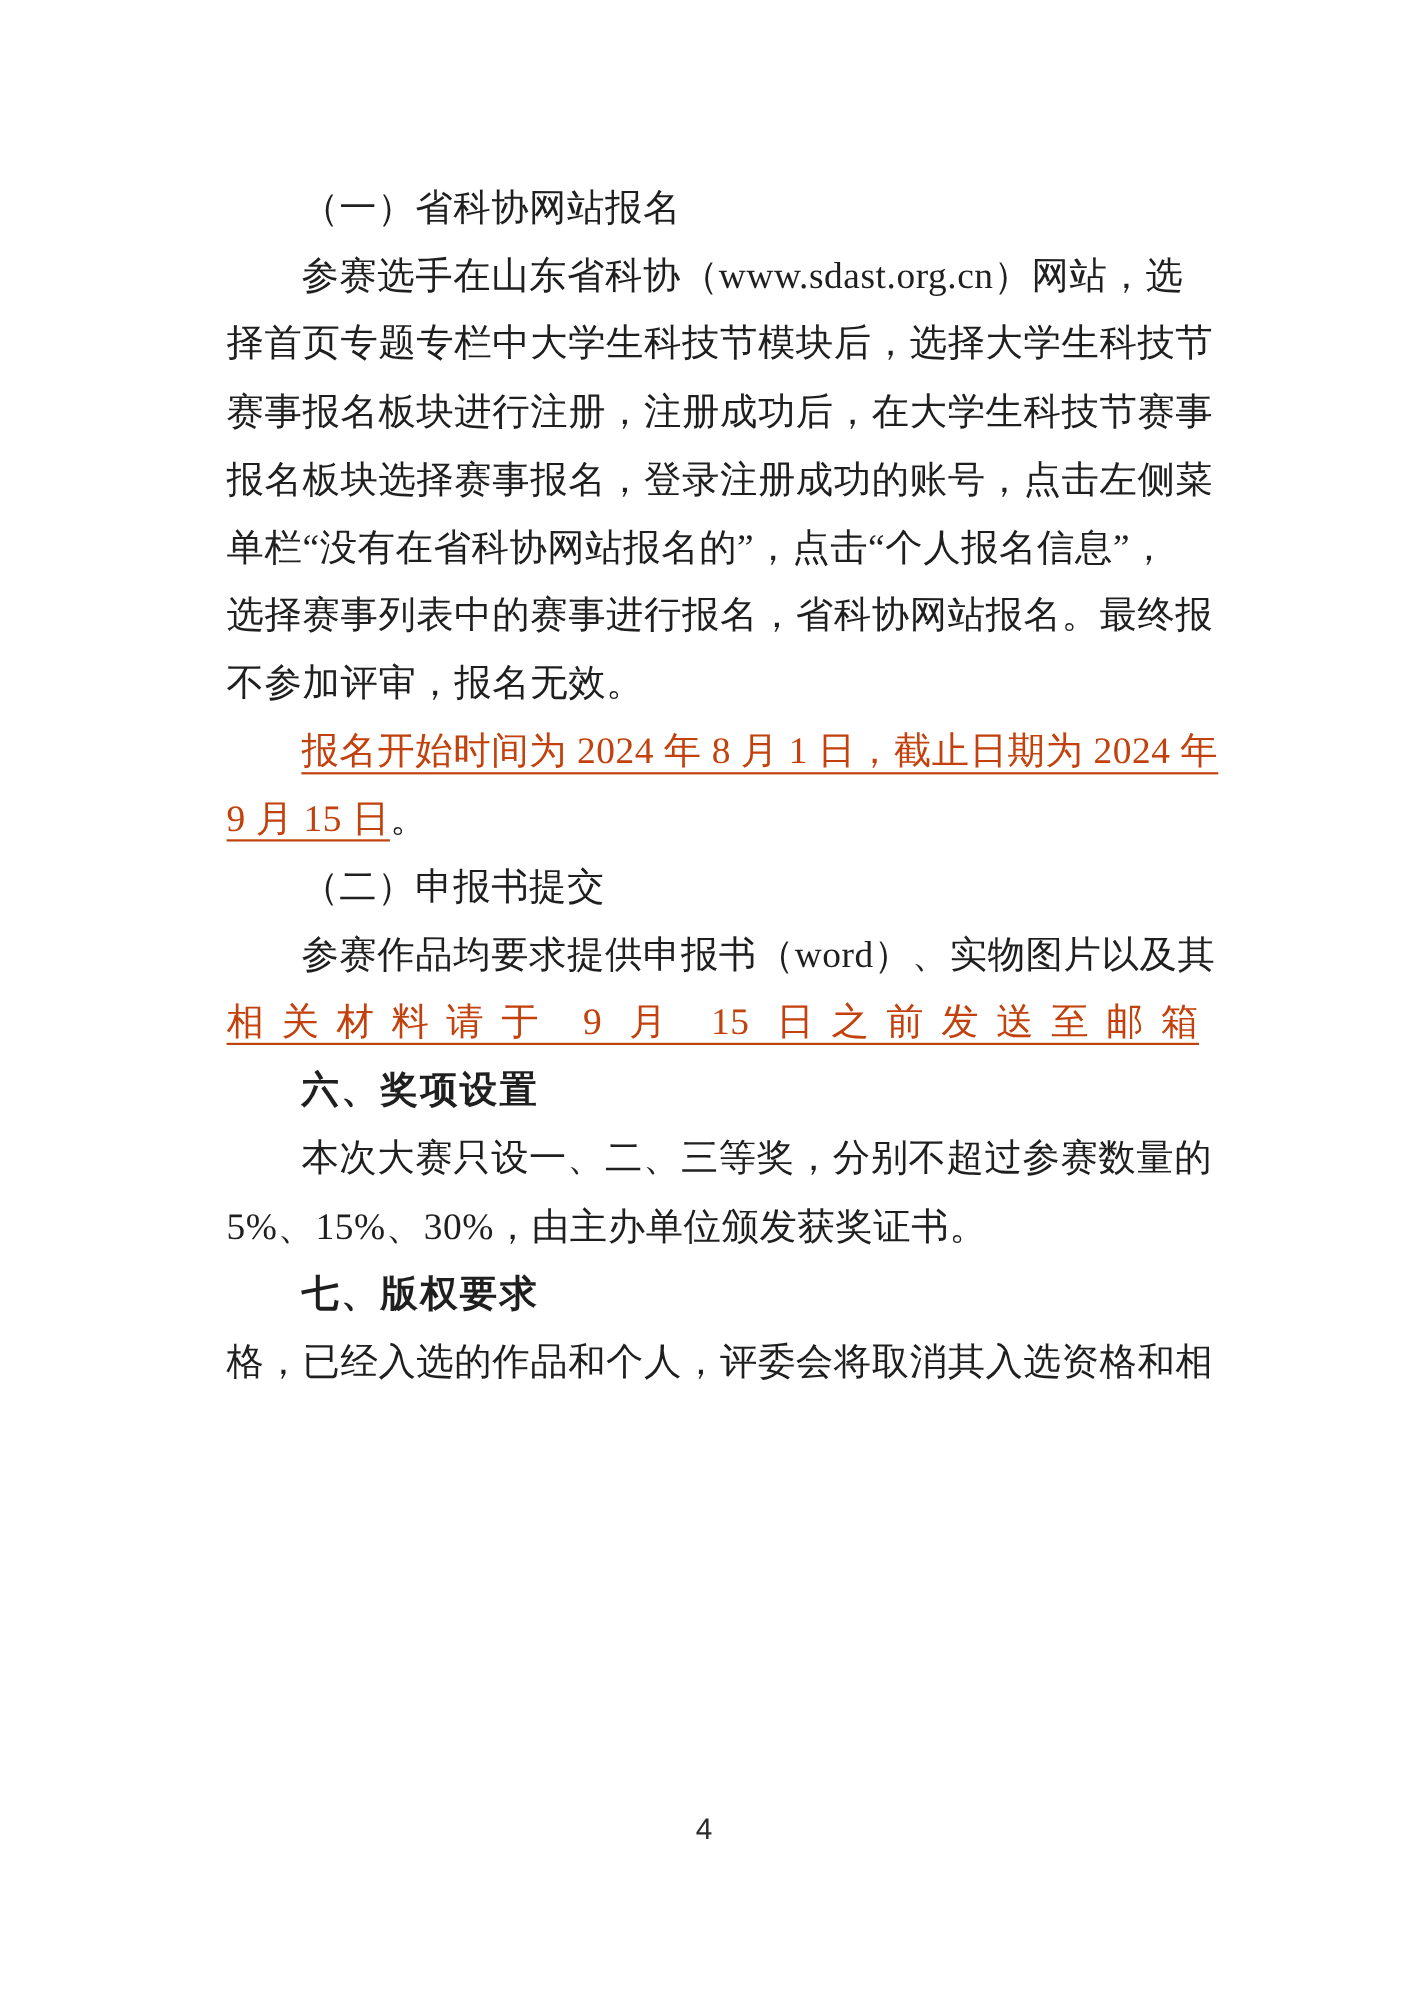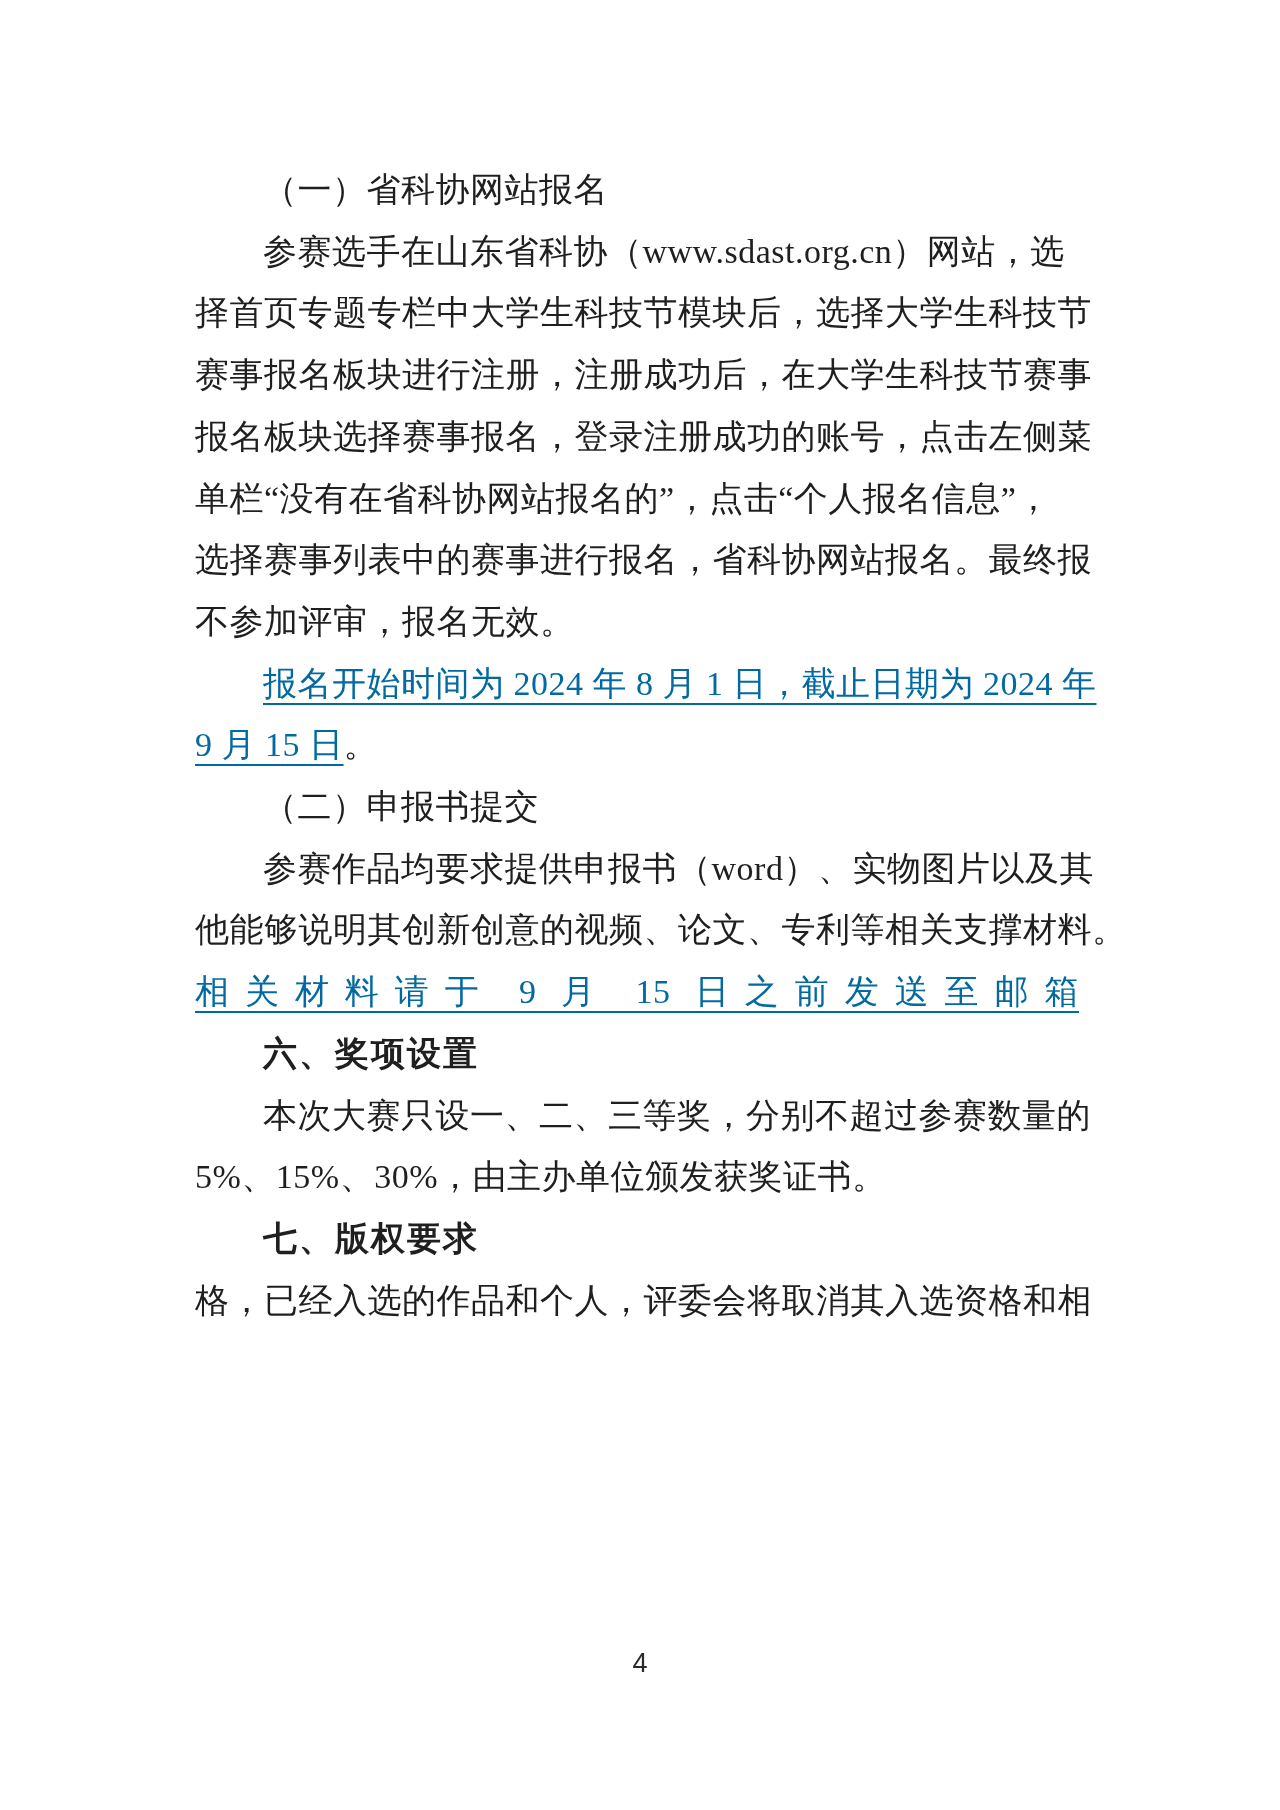--- a/index.html
+++ b/index.html
@@ -9,36 +9,36 @@
   }
   body {
     position: relative;
     width: 1280px;
     height: 1810px;
     overflow: hidden;
     font-family: "Liberation Serif", "DejaVu Serif", serif;
   }
   .doc {
     position: absolute;
-    left: 195px;
+    left: 206px;
     top: 159px;
     width: 884px;
   }
   .line {
     font-size: 34px;
     line-height: 61.7px;
     color: #1f1f1f;
     white-space: pre;
     letter-spacing: 0.5px;
   }
   .indent {
     text-indent: 68px;
   }
   .blue {
-    color: #0369a1;
+    color: #c2410c;
   }
   .u {
     text-decoration: underline;
     text-decoration-thickness: 2px;
     text-underline-offset: 8px;
   }
   .justify {
     white-space: normal;
     text-align: justify;
     text-align-last: justify;
@@ -74,21 +74,20 @@
   <div class="line">择首页专题专栏中大学生科技节模块后，选择大学生科技节</div>
   <div class="line">赛事报名板块进行注册，注册成功后，在大学生科技节赛事</div>
   <div class="line">报名板块选择赛事报名，登录注册成功的账号，点击左侧菜</div>
   <div class="line">单栏“没有在省科协网站报名的”，点击“个人报名信息”，</div>
   <div class="line">选择赛事列表中的赛事进行报名，省科协网站报名。最终报</div>
   <div class="line">不参加评审，报名无效。</div>
   <div class="line indent blue u">报名开始时间为 2024 年 8 月 1 日，截止日期为 2024 年</div>
   <div class="line"><span class="blue u">9 月 15 日</span><span class="suffix">。</span></div>
   <div class="line indent">（二）申报书提交</div>
   <div class="line indent">参赛作品均要求提供申报书（word）、实物图片以及其</div>
-  <div class="line">他能够说明其创新创意的视频、论文、专利等相关支撑材料。</div>
   <div class="line blue u justify">相关材料请于 9 月 15 日之前发送至邮箱</div>
   <div class="line indent heading">六、奖项设置</div>
   <div class="line indent">本次大赛只设一、二、三等奖，分别不超过参赛数量的</div>
   <div class="line">5%、15%、30%，由主办单位颁发获奖证书。</div>
   <div class="line indent heading">七、版权要求</div>
   <div class="line">格，已经入选的作品和个人，评委会将取消其入选资格和相</div>
 </div>
 
 <div class="page-num">4</div>
 

